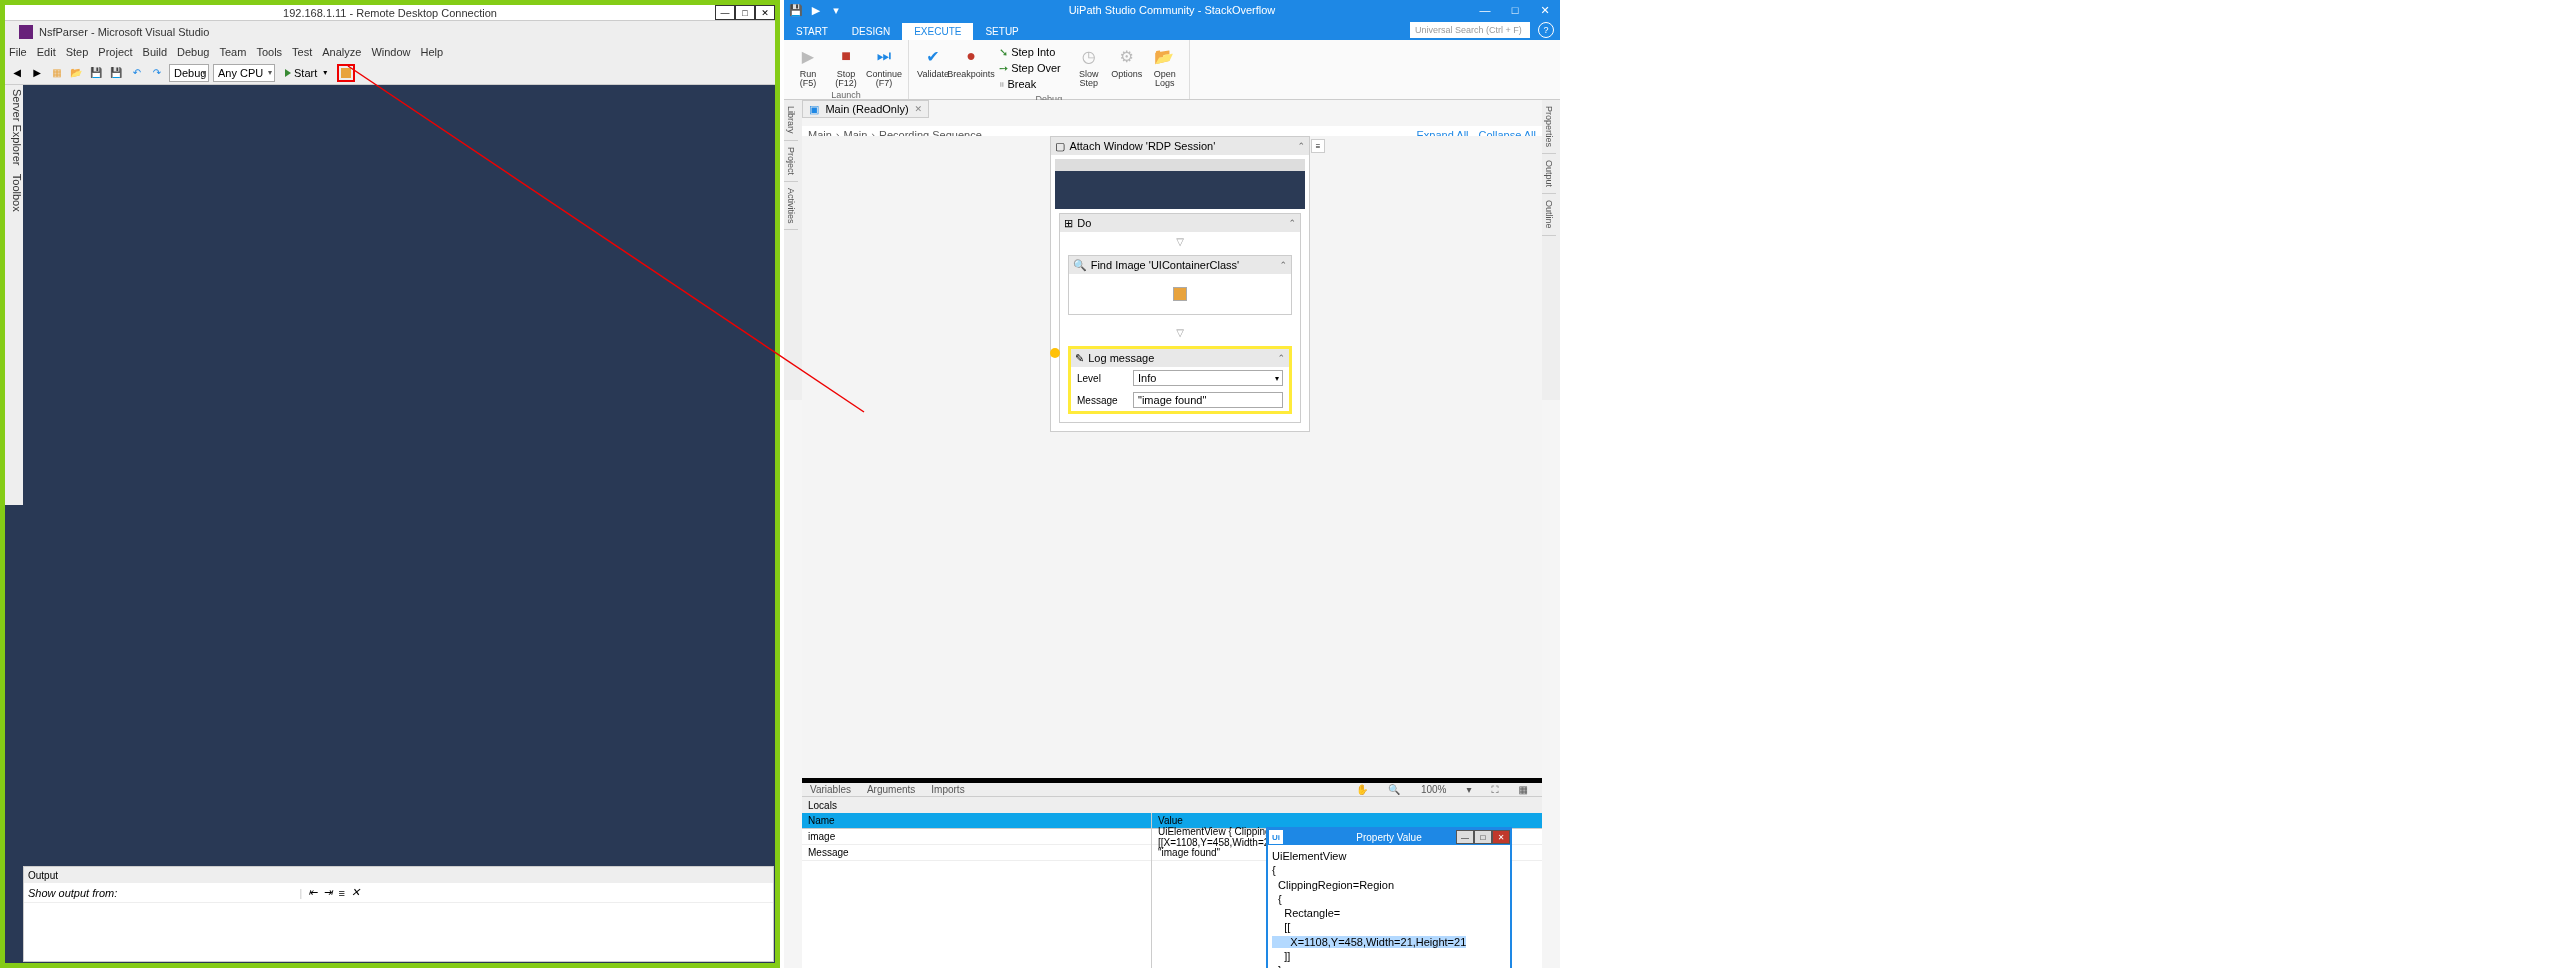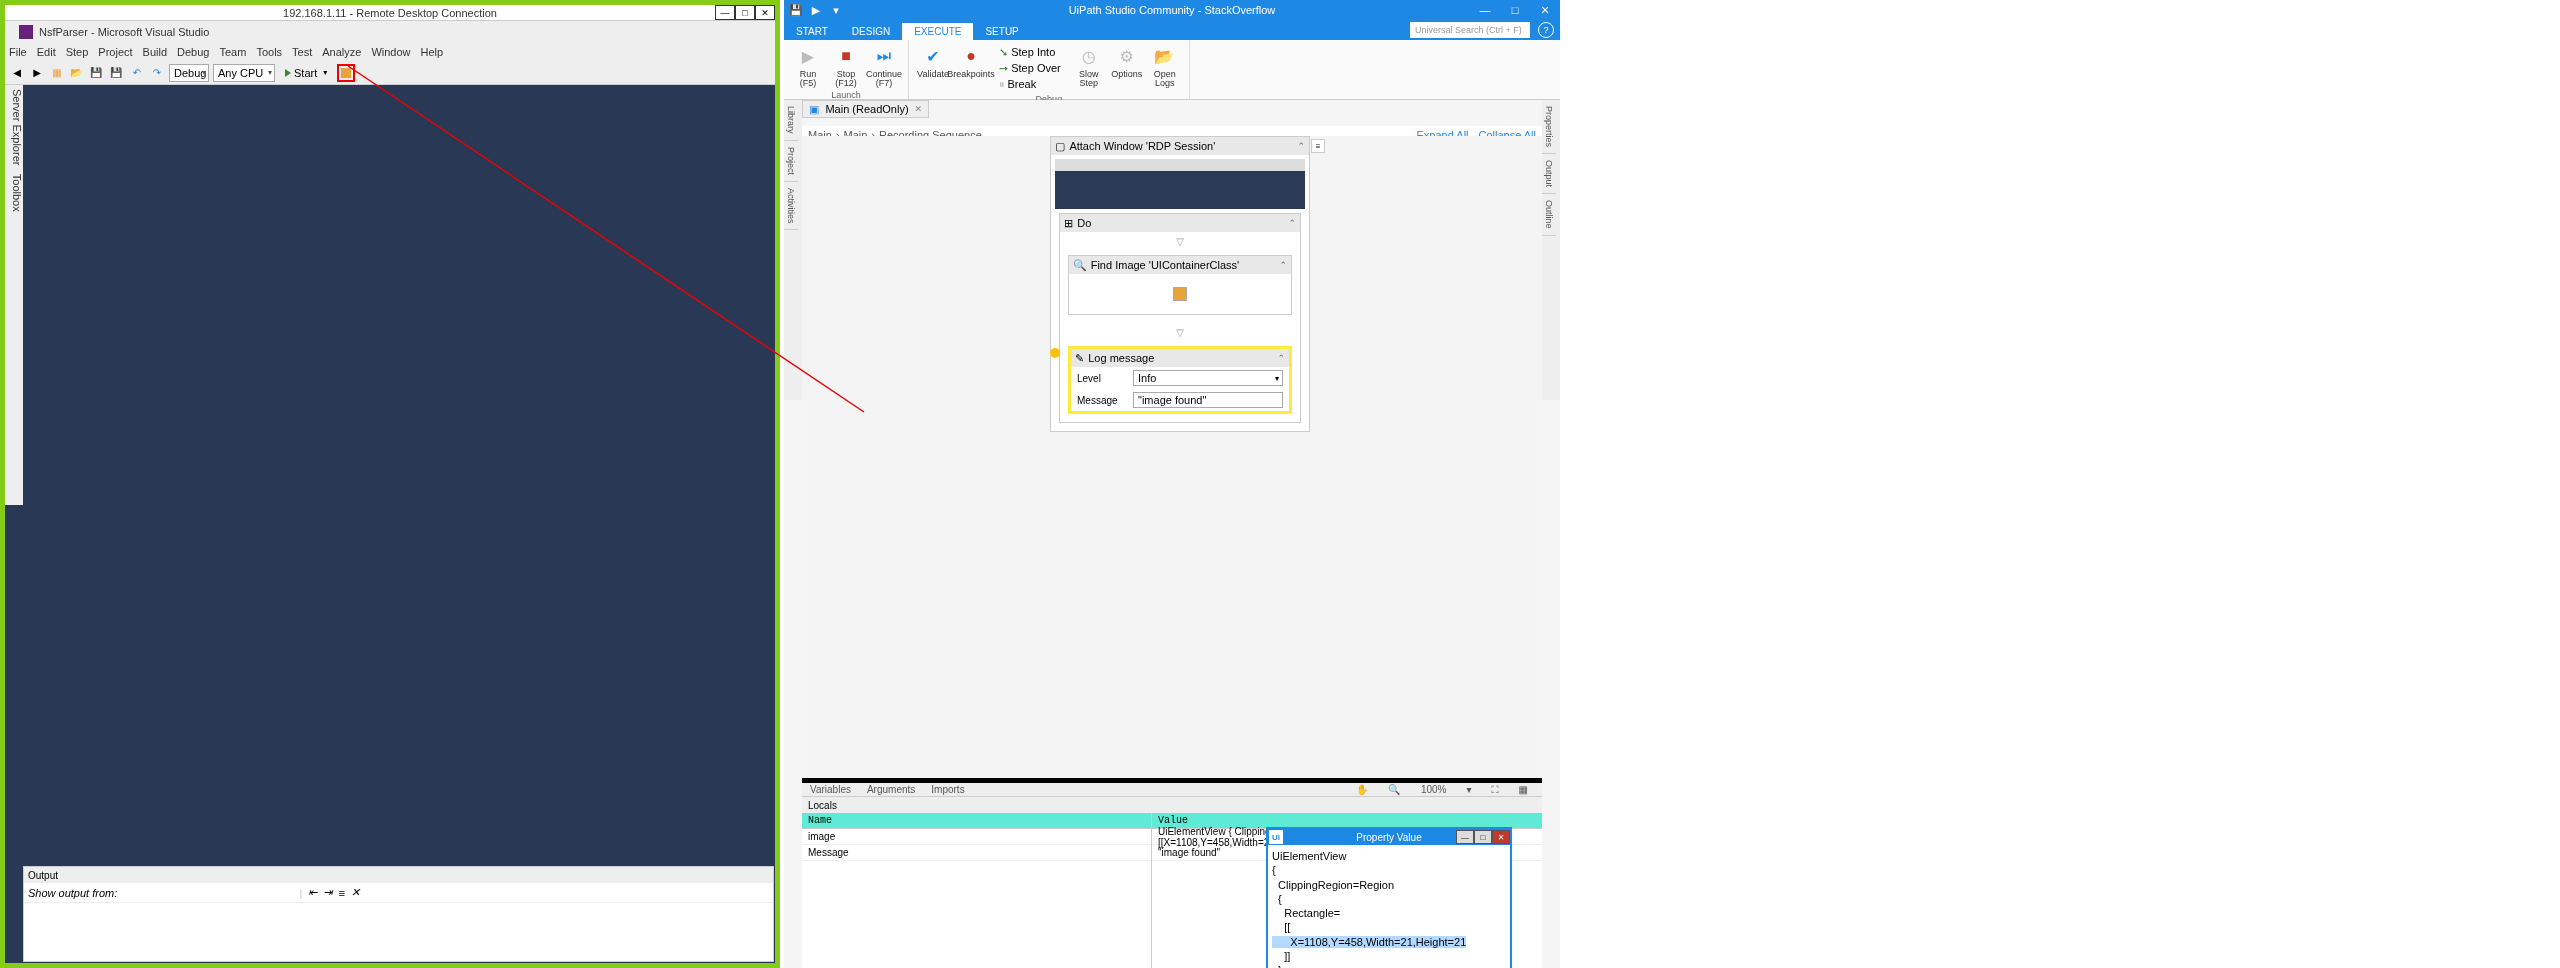--- a/index.html
+++ b/index.html
@@ -104,21 +104,21 @@
 .btabs { position:absolute; left:18px; right:18px; bottom:172px; height:18px; background:#eee; display:flex; align-items:center; border-top:5px solid #000000; }
 .btabs span { padding:0 8px; font-size:10px; color:#555; cursor:pointer; }
 .btabs .rz { margin-left:auto; display:flex; align-items:center; gap:4px; padding-right:6px; }
 
 
 .locals { position:absolute; left:18px; right:18px; bottom:0; height:172px; background:#fff; border-top:1px solid #ccc; }
 .locals-h { height:16px; background:#eee; font-size:10px; padding:0 6px; display:flex; align-items:center; }
 .locals-grid { display:flex; height:calc(100% - 16px); }
 .locals-left { width:350px; border-right:1px solid #ccc; }
 .locals-right { flex:1; }
-.gh { height:16px; background:#5eead4; border-bottom:1px solid #ccc; font-size:10px; padding:0 6px; display:flex; align-items:center;font-family:Liberation Mono, monospace; }
+.gh { height:16px; background:#0ea5e9; border-bottom:1px solid #ccc; font-size:10px; padding:0 6px; display:flex; align-items:center; }
 .grow { height:16px; border-bottom:1px solid #eee; font-size:10px; padding:0 6px; display:flex; align-items:center; }
 
 
 .popup { position:absolute; left:114px; top:14px; width:246px; height:160px; background:#fff; border:2px solid #1e88e5; z-index:10; }
 .popup-t { height:16px; background:#1e88e5; display:flex; align-items:center; position:relative; }
 .popup-t .ti { position:absolute; left:50%; transform:translateX(-50%); font-size:10px; color:#fff; }
 .popup-t .pc { position:absolute; right:0; display:flex; }
 .popup-t .pc div { width:18px; height:14px; border:1px solid #555; background:#ddd; display:flex; align-items:center; justify-content:center; font-size:8px; cursor:pointer; }
 .popup-t .pc .cl { background:#c0392b; color:#fff; }
 .popup-t .uic { width:14px; height:14px; background:#fff; margin:1px; display:flex; align-items:center; justify-content:center; color:#1e88e5; font-size:8px; font-weight:bold; }

